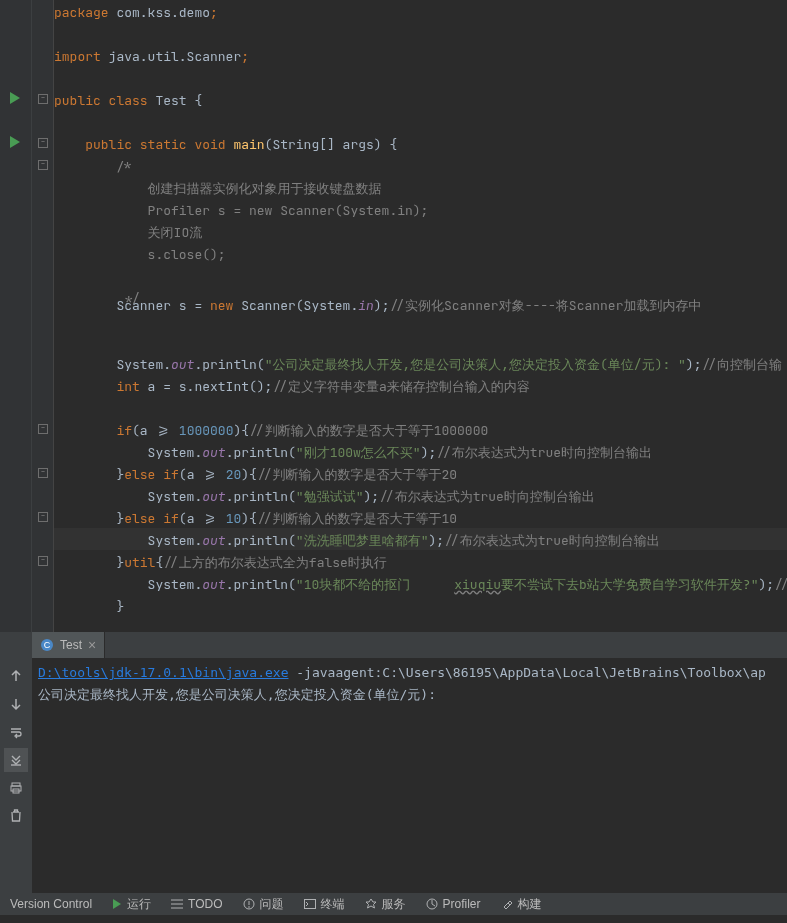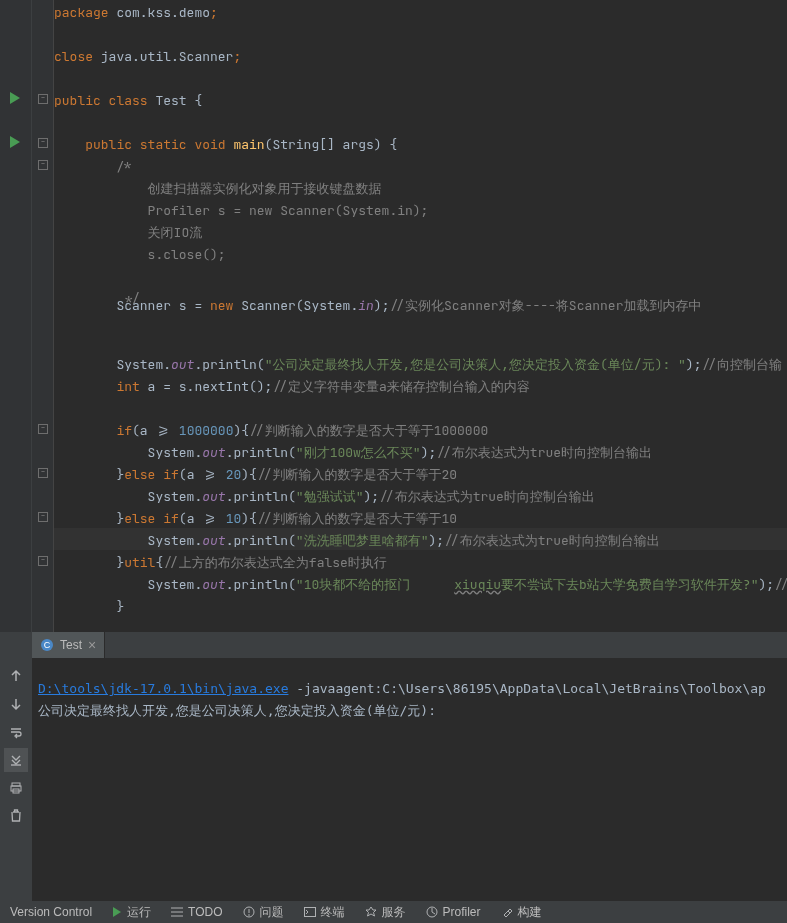--- a/index.html
+++ b/index.html
@@ -19,23 +19,23 @@
   .highlight-line { position:absolute; left:0; right:0; height:22px; background:#323232; }
   .underline-wave { text-decoration:underline wavy #808080;padding-left:44px; }
   .console-wrap { position:absolute; top:632px; left:0; right:0; bottom:22px; background:#2b2b2b; display:flex; flex-direction:column; }
   .tab-row { height:26px; background:#3c3f41; display:flex; align-items:center; }
   .tab-item { height:26px; padding:0 8px; display:flex; align-items:center; gap:6px; background:#515658; color:#bbb; font-family:"Segoe UI",sans-serif; font-size:12px; border-right:1px solid #2b2b2b; }
   .tab-close { color:#999; font-size:14px; cursor:pointer; }
   .console-body { flex:1; display:flex; }
   .tool-col { width:32px; background:#3c3f41; display:flex; flex-direction:column; align-items:center; padding-top:6px; gap:4px; }
   .tool-btn { width:24px; height:24px; display:flex; align-items:center; justify-content:center; cursor:pointer; }
   .tool-btn.active { background:#4f5254; }
-  .console-out { flex:1; padding:20px 6px; font-family:"Consolas",monospace; font-size:13px; line-height:22px; overflow:hidden;border-radius:19px; }
+  .console-out { flex:1; padding:4px 6px; font-family:"Consolas",monospace; font-size:13px; line-height:22px; overflow:hidden;border-radius:19px; }
   .console-link { color:#287bde; text-decoration:underline; }
-  .bottom-bar { position:absolute; bottom:0; left:0; right:0; height:22px; background:#3c3f41; display:flex; align-items:center; font-family:"Segoe UI",sans-serif; font-size:12px; color:#bbb; }
+  .bottom-bar { position:absolute; bottom:8px; left:0; right:0; height:22px; background:#3c3f41; display:flex; align-items:center; font-family:"Segoe UI",sans-serif; font-size:12px; color:#bbb; }
   .bb-item { padding:0 10px; display:flex; align-items:center; gap:5px; height:22px; cursor:pointer; }
   .fold-mark { position:absolute; width:10px; height:10px; border:1px solid #6e6e6e; left:6px; }
   .fold-mark::after { content:"-"; position:absolute; color:#6e6e6e; font-size:10px; left:1px; top:-4px; }
 </style>
 </head>
 <body>
 
 <div class="editor-area">
   <div class="gutter">
     <svg class="run-icon" style="top:92px" width="10" height="12" viewBox="0 0 10 12">
@@ -51,21 +51,21 @@
     <div class="fold-mark" style="top:160px"></div>
     <div class="fold-mark" style="top:424px"></div>
     <div class="fold-mark" style="top:468px"></div>
     <div class="fold-mark" style="top:512px"></div>
     <div class="fold-mark" style="top:556px"></div>
   </div>
   <div class="code-pane">
     <div class="highlight-line" style="top:528px"></div>
 
     <div class="code-line" style="top:2px"><span class="kw">package </span><span>com.kss.demo</span><span class="kw">;</span></div>
-    <div class="code-line" style="top:46px"><span class="kw">close </span><span>java.util.Scanner</span><span class="kw">;</span></div>
+    <div class="code-line" style="top:46px"><span class="kw">import </span><span>java.util.Scanner</span><span class="kw">;</span></div>
     <div class="code-line" style="top:90px"><span class="kw">public class </span><span>Test </span><span>{</span></div>
     <div class="code-line" style="top:134px"><span>    </span><span class="kw">public static void </span><span class="method">main</span><span>(String[] args) </span><span>{</span></div>
     <div class="code-line comment" style="top:156px">        /*</div>
     <div class="code-line comment" style="top:178px">            创建扫描器实例化对象用于接收键盘数据</div>
     <div class="code-line comment" style="top:200px">            Profiler s = new Scanner(System.in);</div>
     <div class="code-line comment" style="top:222px">            关闭IO流</div>
     <div class="code-line comment" style="top:244px">            s.close();</div>
     <div class="code-line comment" style="top:288px">         */</div>
     <div class="code-line" style="top:295px"><span>        </span><span>Scanner s = </span><span class="kw">new </span><span>Scanner(System.</span><span class="field">in</span><span>);</span><span class="comment">//实例化Scanner对象----将Scanner加载到内存中</span></div>
     <div class="code-line" style="top:354px"><span>        </span><span>System.</span><span class="field">out</span><span>.println(</span><span class="str">"公司决定最终找人开发,您是公司决策人,您决定投入资金(单位/元): "</span><span>);</span><span class="comment">//向控制台输</span></div>

